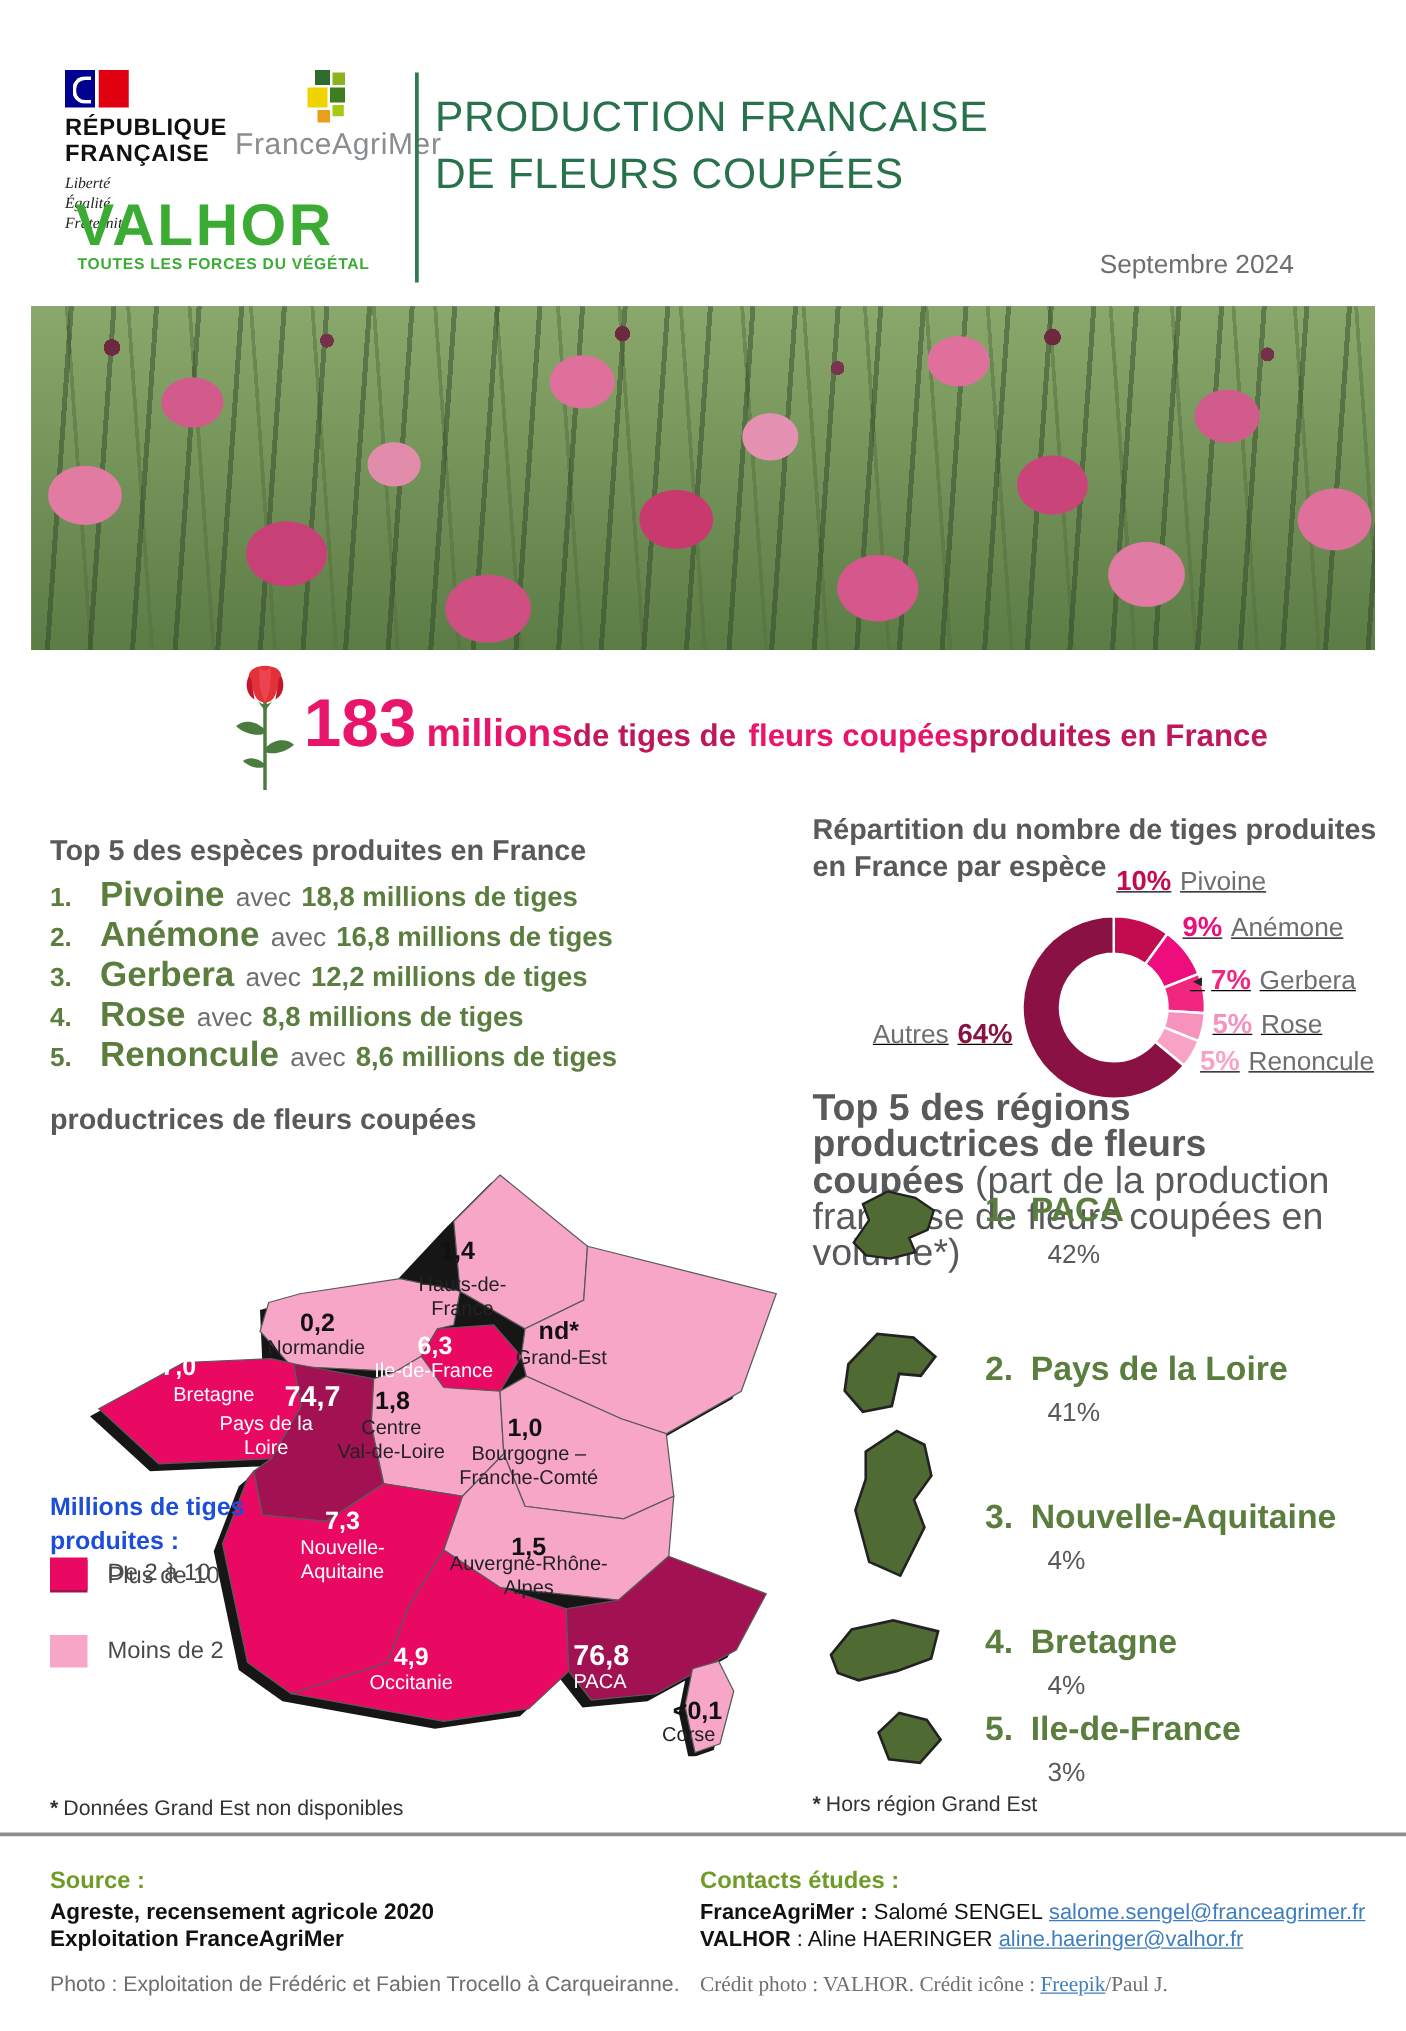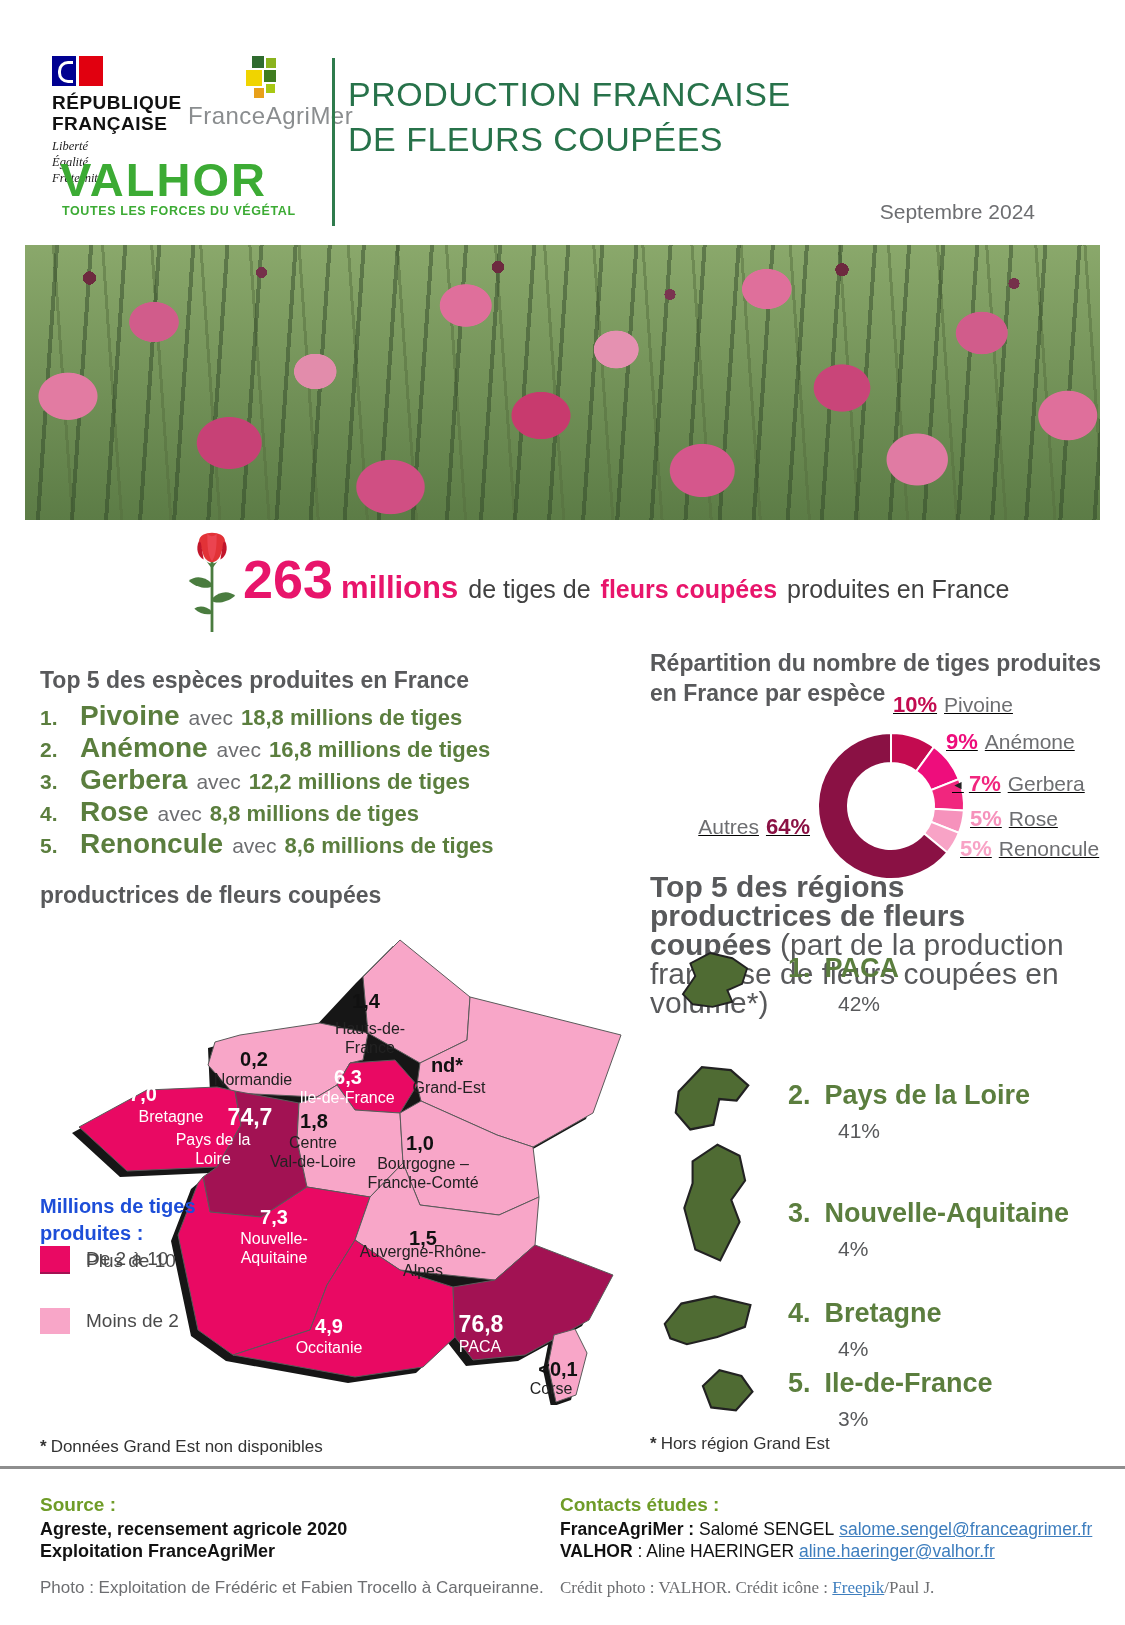--- a/index.html
+++ b/index.html
@@ -50,21 +50,21 @@
       radial-gradient(ellipse 50px 42px at 97% 62%, #df6f9b 0 58%, transparent 60%),
       repeating-linear-gradient(94deg, transparent 0 30px, rgba(42,64,36,.45) 30px 34px),
       repeating-linear-gradient(86deg, transparent 0 46px, rgba(85,110,62,.5) 46px 49px),
       linear-gradient(#8aa86b,#5c7c46);}
 
   
   .rose-icon{left:183px;top:528px;}
   .headline{left:243px;top:548px;width:840px;white-space:nowrap;}
   .hl-num{font-size:54px;font-weight:bold;color:#E8156B;}
   .hl-unit{font-size:31px;font-weight:bold;color:#E8156B;margin-left:8px;}
-  .hl-mid,.hl-end{font-size:25px;color:#404040;margin-left:10px;}
+  .hl-mid,.hl-end{font-size:25px;color:#be185d;margin-left:0;font-weight:bold;}
   .hl-high{font-size:25px;font-weight:bold;color:#E8156B;margin-left:10px;}
 
   
   .sec-title{font-size:23px;font-weight:bold;color:#58595B;line-height:30px;}
 
   
   #species-list{left:40px;top:700px;width:560px;}
   .sp-item{height:32px;display:flex;align-items:baseline;}
   .sp-rank{width:40px;font-size:21px;font-weight:bold;color:#5B7E3E;}
   .sp-name{font-size:28px;font-weight:bold;color:#5B7E3E;margin-right:9px;}
@@ -152,21 +152,21 @@
       <path d="M30,76 C38,68 48,67 55,73 C47,80 36,82 30,79 Z" fill="#4a7c3f"></path>
       <path d="M30,90 C24,84 16,83 11,87 C17,93 26,94 30,92 Z" fill="#4a7c3f"></path>
       <path d="M16,14 C16,2 44,2 44,14 L39,30 C35,39 25,39 21,30 Z" fill="#E23237"></path>
       <path d="M16,14 C12,22 15,31 21,34 L18,16 Z" fill="#C2162B"></path>
       <path d="M44,14 C48,22 45,31 39,34 L42,16 Z" fill="#C2162B"></path>
       <path d="M25,6 C25,18 25,28 30,36 C35,28 35,18 35,6 C32,10 28,10 25,6 Z" fill="#ED4956" opacity=".8"></path>
       <path d="M22,33 C26,40 34,40 38,33 L30,44 Z" fill="#4a7c3f"></path>
     </svg>
   </div>
   <div class="abs headline">
-    <span class="hl-num">263</span><span class="hl-unit">millions</span><span class="hl-mid">de tiges de</span><span class="hl-high">fleurs coupées</span><span class="hl-end">produites en France</span>
+    <span class="hl-num">183</span><span class="hl-unit">millions</span><span class="hl-mid">de tiges de</span><span class="hl-high">fleurs coupées</span><span class="hl-end">produites en France</span>
   </div>
 
   <div class="abs sec-title" style="left:40px;top:665px;">Top 5 des espèces produites en France</div>
   <div class="abs" id="species-list">
       <div class="sp-item">
         <span class="sp-rank">1.</span>
         <span class="sp-name">Pivoine</span>
         <span class="sp-avec">avec</span>
         <span class="sp-val">18,8 millions de tiges</span>
       </div>

